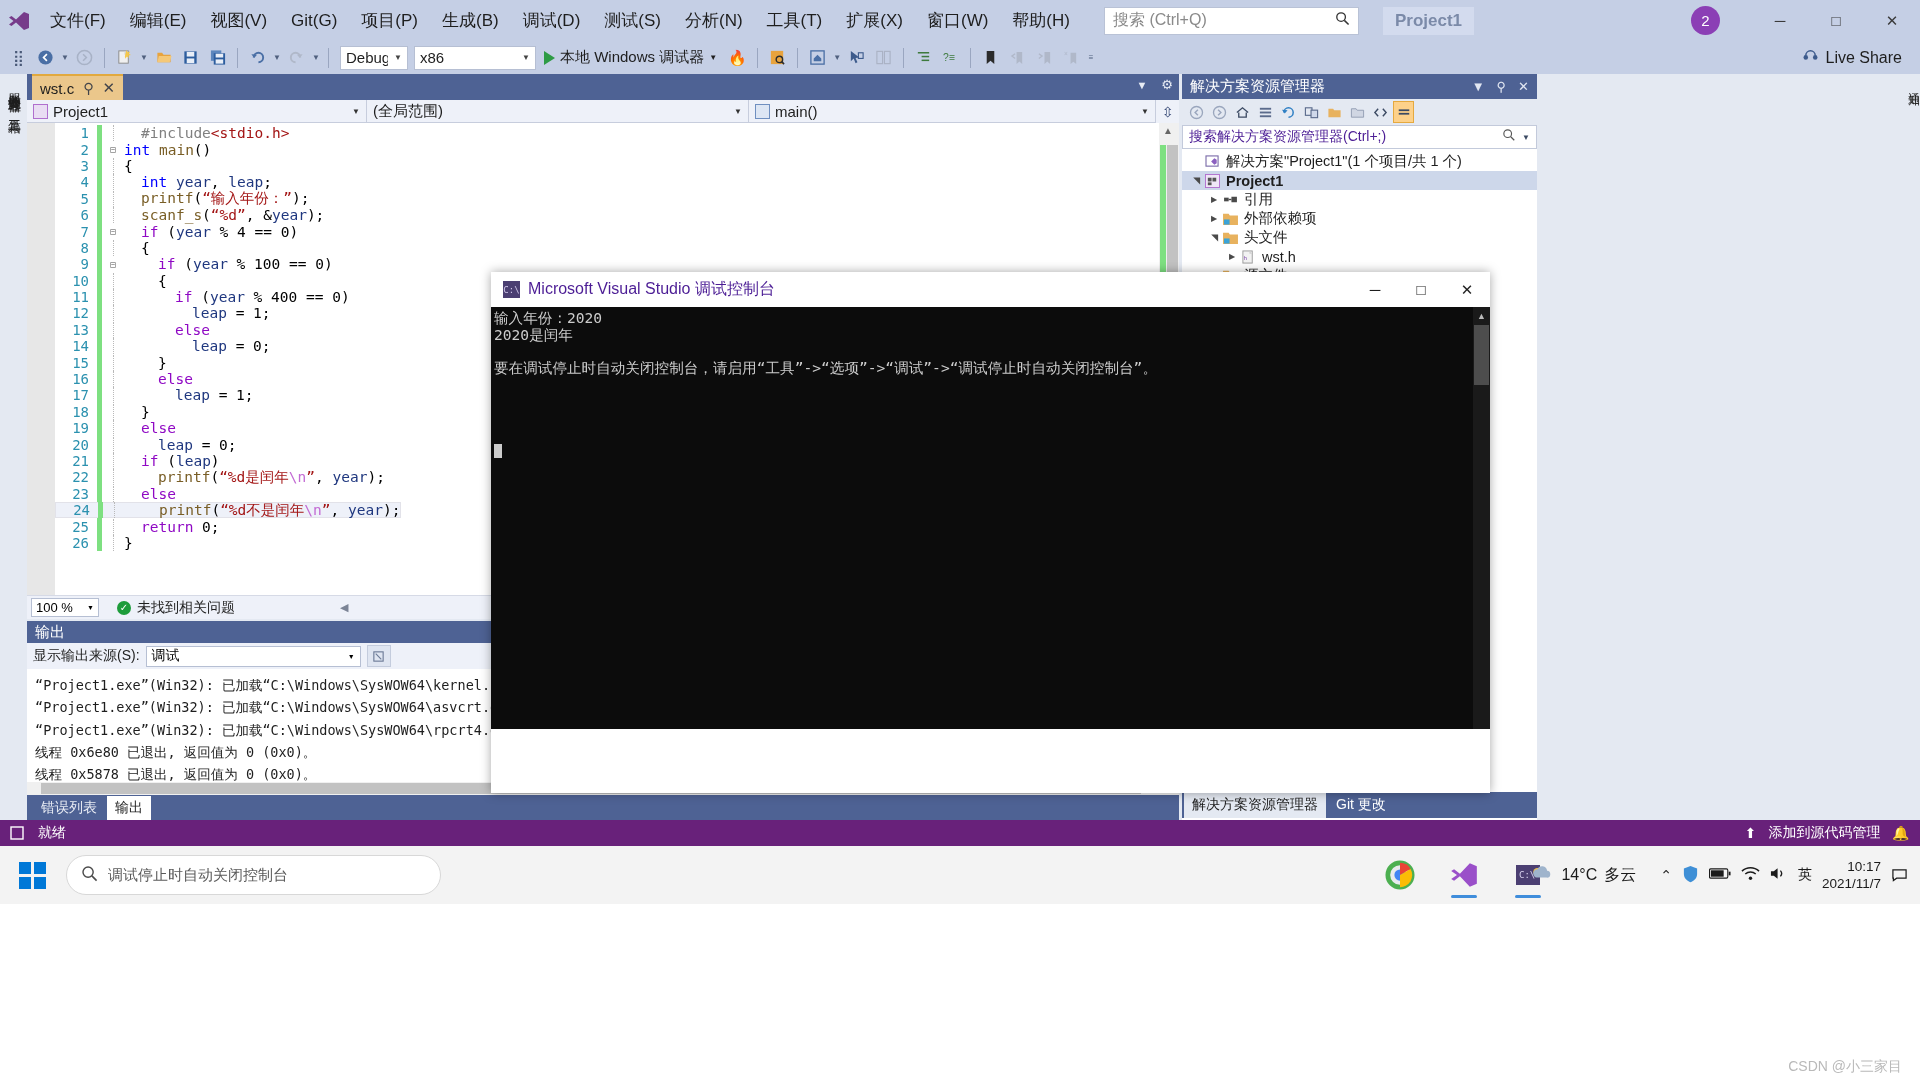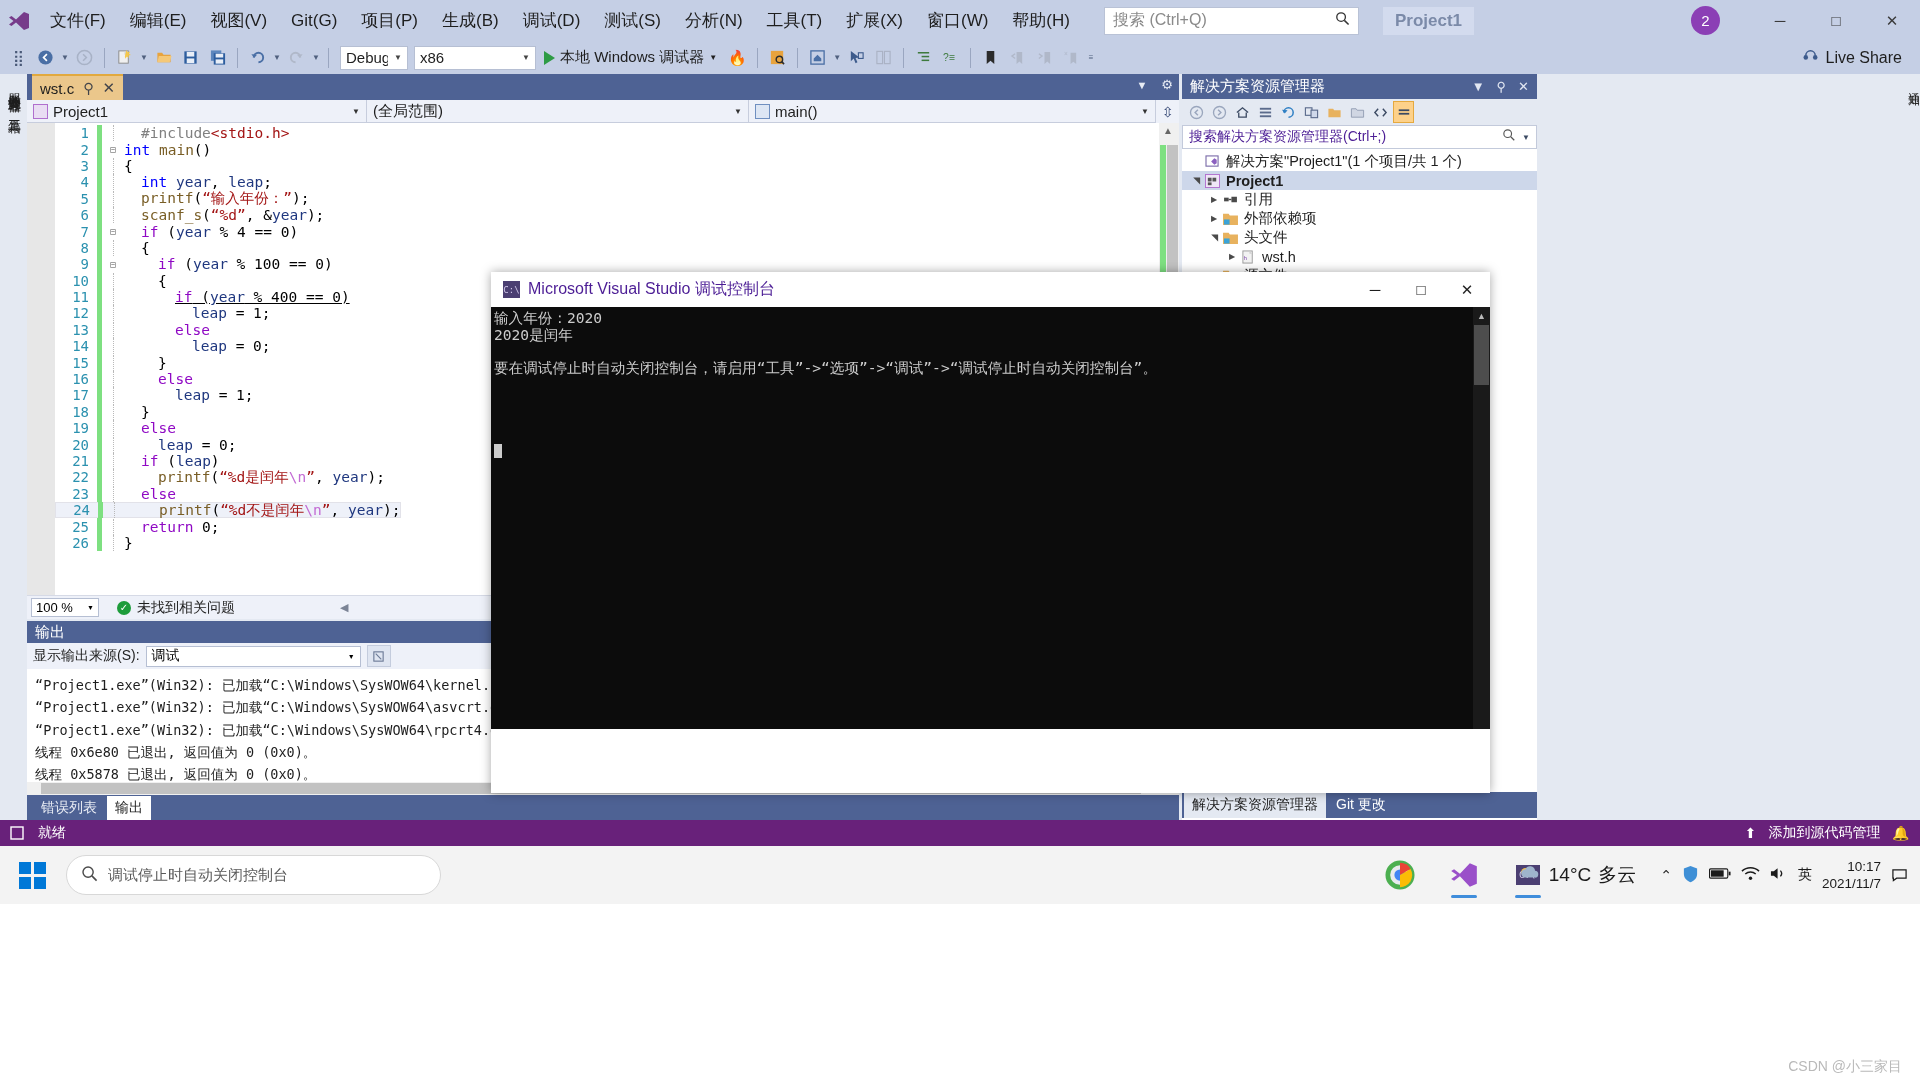--- a/index.html
+++ b/index.html
@@ -198,21 +198,21 @@
   .win-sq { display: grid; grid-template-columns: 12px 12px; grid-template-rows: 12px 12px; gap: 3px; }
   .win-sq i { background: #0078d7; display: block; }
   .tb-search {
     margin-left: 10px; width: 375px; height: 40px; background: #ffffff; border: 1px solid #d8d8d8;
     border-radius: 20px; display: flex; align-items: center; padding: 0 14px; gap: 10px;
   }
   .tb-search .tsp { font-size: 15px; color: #5a5a5a; }
   .tb-app { width: 50px; height: 50px; display: flex; align-items: center; justify-content: center; position: relative; }
   .tb-app .underline { position: absolute; bottom: 2px; width: 26px; height: 3px; background: #3f8ddb; border-radius: 2px; }
   .tray { position: absolute; right: 0; top: 0; height: 58px; display: flex; align-items: center; gap: 10px; padding-right: 12px; }
-  .tray-txt { font-size: 19px; color: #1b1b1b; }
+  .tray-txt { font-size: 16px; color: #1b1b1b; }
   .tray-ico { font-size: 14px; color: #1b1b1b; }
   .clock { display: flex; flex-direction: column; align-items: flex-end; line-height: 17px; font-size: 13.5px; color: #1b1b1b; }
   .watermark { position: absolute; right: 18px; bottom: 4px; font-size: 14px; color: #b9b9b9; }
   .tb-extra { position: absolute; left: 1375px; top: 0; height: 58px; display: flex; align-items: center; gap: 14px; }
 
   .weather { display: flex; align-items: center; gap: 7px; margin-right: 14px; }
 </style>
 </head>
 <body>
 
@@ -461,21 +461,21 @@
           <div class="cline"><span class="lnum">1</span><span class="chgbar"></span><span class="fold"><span style="display:block;width:1px;height:16px;border-left:1px dotted #b9b9b9;"></span></span><span class="ctext" style="padding-left: 21px;"><span class="k-pre">#include</span><span class="k-inc">&lt;stdio.h&gt;</span></span></div>
           <div class="cline"><span class="lnum">2</span><span class="chgbar"></span><span class="fold">⊟</span><span class="ctext" style="padding-left: 4px;"><span class="k-kw">int</span><span class="k-plain"> </span><span class="k-fn">main</span><span class="k-plain">()</span></span></div>
           <div class="cline"><span class="lnum">3</span><span class="chgbar"></span><span class="fold"><span style="display:block;width:1px;height:16px;border-left:1px dotted #b9b9b9;"></span></span><span class="ctext" style="padding-left: 4px;"><span class="k-plain">{</span></span></div>
           <div class="cline"><span class="lnum">4</span><span class="chgbar"></span><span class="fold"><span style="display:block;width:1px;height:16px;border-left:1px dotted #b9b9b9;"></span></span><span class="ctext" style="padding-left: 21px;"><span class="k-kw">int</span><span class="k-plain"> </span><span class="k-var">year</span><span class="k-plain">, </span><span class="k-var">leap</span><span class="k-plain">;</span></span></div>
           <div class="cline"><span class="lnum">5</span><span class="chgbar"></span><span class="fold"><span style="display:block;width:1px;height:16px;border-left:1px dotted #b9b9b9;"></span></span><span class="ctext" style="padding-left: 21px;"><span class="k-fn">printf</span><span class="k-plain">(</span><span class="k-str">“输入年份：”</span><span class="k-plain">);</span></span></div>
           <div class="cline"><span class="lnum">6</span><span class="chgbar"></span><span class="fold"><span style="display:block;width:1px;height:16px;border-left:1px dotted #b9b9b9;"></span></span><span class="ctext" style="padding-left: 21px;"><span class="k-fn">scanf_s</span><span class="k-plain">(</span><span class="k-str">“%d”</span><span class="k-plain">, &amp;</span><span class="k-var">year</span><span class="k-plain">);</span></span></div>
           <div class="cline"><span class="lnum">7</span><span class="chgbar"></span><span class="fold">⊟</span><span class="ctext" style="padding-left: 21px;"><span class="k-ctl">if</span><span class="k-plain"> (</span><span class="k-var">year</span><span class="k-plain"> % 4 == 0)</span></span></div>
           <div class="cline"><span class="lnum">8</span><span class="chgbar"></span><span class="fold"><span style="display:block;width:1px;height:16px;border-left:1px dotted #b9b9b9;"></span></span><span class="ctext" style="padding-left: 21px;"><span class="k-plain">{</span></span></div>
           <div class="cline"><span class="lnum">9</span><span class="chgbar"></span><span class="fold">⊟</span><span class="ctext" style="padding-left: 38px;"><span class="k-ctl">if</span><span class="k-plain"> (</span><span class="k-var">year</span><span class="k-plain"> % 100 == 0)</span></span></div>
           <div class="cline"><span class="lnum">10</span><span class="chgbar"></span><span class="fold"><span style="display:block;width:1px;height:16px;border-left:1px dotted #b9b9b9;"></span></span><span class="ctext" style="padding-left: 38px;"><span class="k-plain">{</span></span></div>
-          <div class="cline"><span class="lnum">11</span><span class="chgbar"></span><span class="fold"><span style="display:block;width:1px;height:16px;border-left:1px dotted #b9b9b9;"></span></span><span class="ctext" style="padding-left: 55px; text-decoration: underline;"><span class="k-ctl">if</span><span class="k-plain"> (</span><span class="k-var">year</span><span class="k-plain"> % 400 == 0)</span></span></div>
+          <div class="cline"><span class="lnum">11</span><span class="chgbar"></span><span class="fold"><span style="display:block;width:1px;height:16px;border-left:1px dotted #b9b9b9;"></span></span><span class="ctext" style="padding-left: 55px;"><span class="k-ctl">if</span><span class="k-plain"> (</span><span class="k-var">year</span><span class="k-plain"> % 400 == 0)</span></span></div>
           <div class="cline"><span class="lnum">12</span><span class="chgbar"></span><span class="fold"><span style="display:block;width:1px;height:16px;border-left:1px dotted #b9b9b9;"></span></span><span class="ctext" style="padding-left: 72px;"><span class="k-var">leap</span><span class="k-plain"> = 1;</span></span></div>
           <div class="cline"><span class="lnum">13</span><span class="chgbar"></span><span class="fold"><span style="display:block;width:1px;height:16px;border-left:1px dotted #b9b9b9;"></span></span><span class="ctext" style="padding-left: 55px;"><span class="k-ctl">else</span></span></div>
           <div class="cline"><span class="lnum">14</span><span class="chgbar"></span><span class="fold"><span style="display:block;width:1px;height:16px;border-left:1px dotted #b9b9b9;"></span></span><span class="ctext" style="padding-left: 72px;"><span class="k-var">leap</span><span class="k-plain"> = 0;</span></span></div>
           <div class="cline"><span class="lnum">15</span><span class="chgbar"></span><span class="fold"><span style="display:block;width:1px;height:16px;border-left:1px dotted #b9b9b9;"></span></span><span class="ctext" style="padding-left: 38px;"><span class="k-plain">}</span></span></div>
           <div class="cline"><span class="lnum">16</span><span class="chgbar"></span><span class="fold"><span style="display:block;width:1px;height:16px;border-left:1px dotted #b9b9b9;"></span></span><span class="ctext" style="padding-left: 38px;"><span class="k-ctl">else</span></span></div>
           <div class="cline"><span class="lnum">17</span><span class="chgbar"></span><span class="fold"><span style="display:block;width:1px;height:16px;border-left:1px dotted #b9b9b9;"></span></span><span class="ctext" style="padding-left: 55px;"><span class="k-var">leap</span><span class="k-plain"> = 1;</span></span></div>
           <div class="cline"><span class="lnum">18</span><span class="chgbar"></span><span class="fold"><span style="display:block;width:1px;height:16px;border-left:1px dotted #b9b9b9;"></span></span><span class="ctext" style="padding-left: 21px;"><span class="k-plain">}</span></span></div>
           <div class="cline"><span class="lnum">19</span><span class="chgbar"></span><span class="fold"><span style="display:block;width:1px;height:16px;border-left:1px dotted #b9b9b9;"></span></span><span class="ctext" style="padding-left: 21px;"><span class="k-ctl">else</span></span></div>
           <div class="cline"><span class="lnum">20</span><span class="chgbar"></span><span class="fold"><span style="display:block;width:1px;height:16px;border-left:1px dotted #b9b9b9;"></span></span><span class="ctext" style="padding-left: 38px;"><span class="k-var">leap</span><span class="k-plain"> = 0;</span></span></div>
           <div class="cline"><span class="lnum">21</span><span class="chgbar"></span><span class="fold"><span style="display:block;width:1px;height:16px;border-left:1px dotted #b9b9b9;"></span></span><span class="ctext" style="padding-left: 21px;"><span class="k-ctl">if</span><span class="k-plain"> (</span><span class="k-var">leap</span><span class="k-plain">)</span></span></div>

